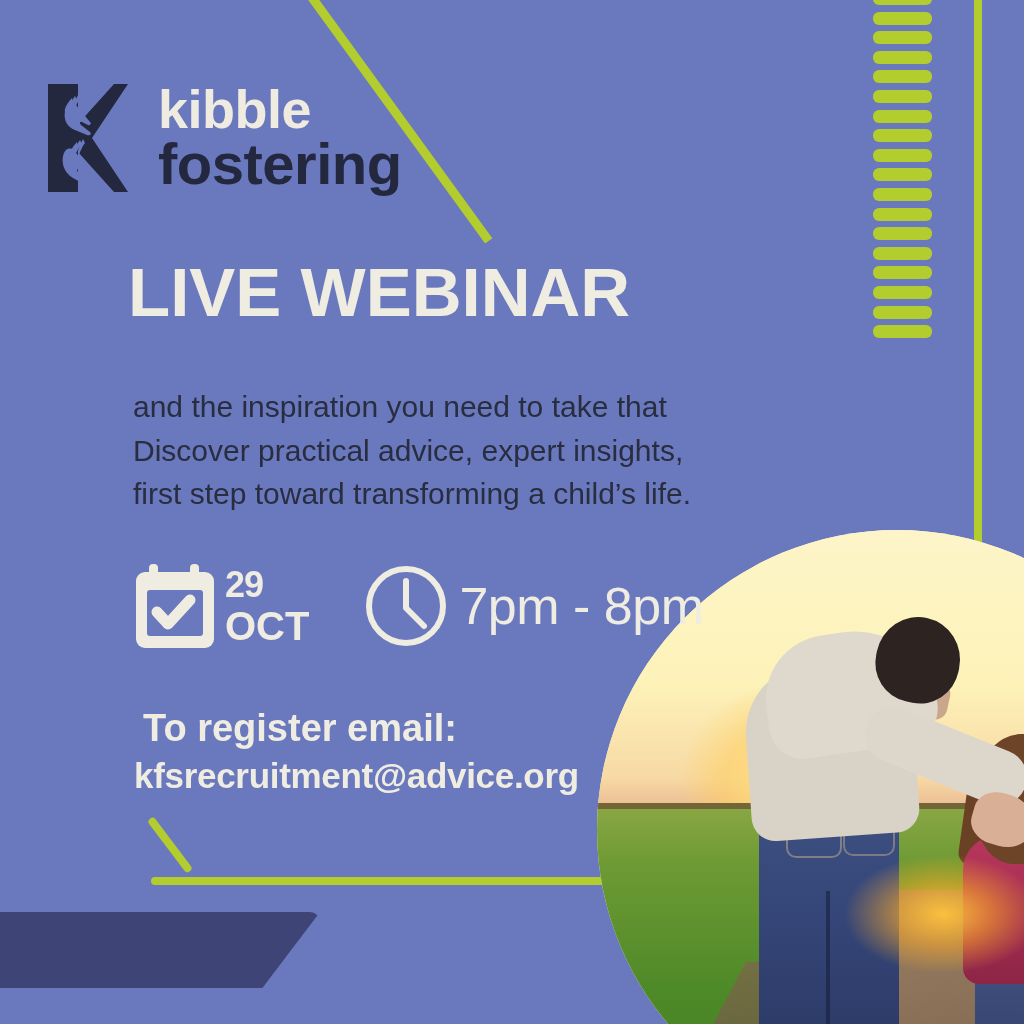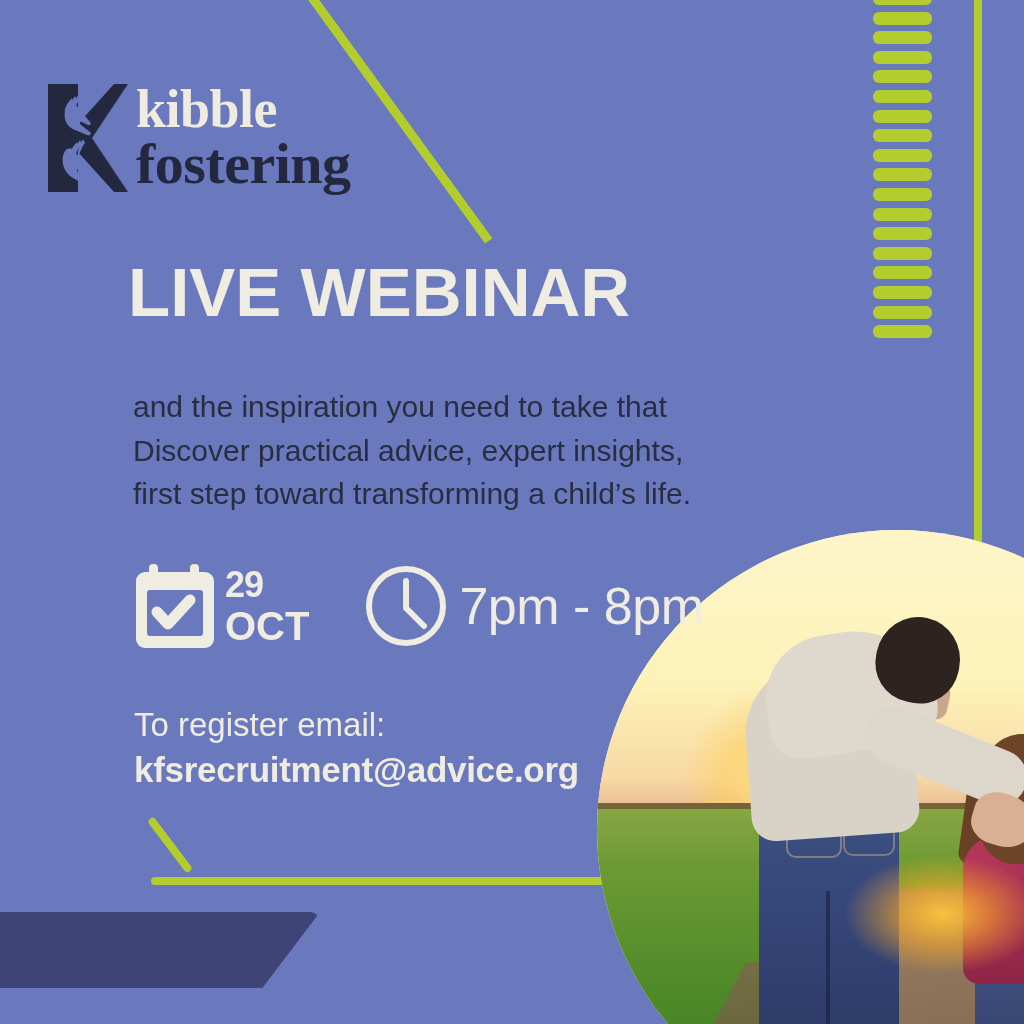--- a/index.html
+++ b/index.html
@@ -257,24 +257,23 @@
   
   .logo {
     position: absolute;
     left: 42px;
     top: 82px;
     display: flex;
     align-items: center;
   }
   .logo-mark { width: 88px; height: 112px; flex: none; }
   .logo-words {
-    margin-left: 6px;
+    margin-left: 28px;
     line-height: .92;
     letter-spacing: -0.5px;
-    font-family: Liberation Serif, serif;
   }
   .logo-kibble {
     font-size: 54px;
     font-weight: 700;
     color: #efebe0;
     display: block;
   }
   .logo-fostering {
     font-size: 58px;
     font-weight: 800;
@@ -351,23 +350,24 @@
 
   
   .register {
     position: absolute;
     left: 134px;
     top: 704px;
     line-height: 1.3;
   }
   .reg-label {
     display: block;
-    font-size: 33px;
-    font-weight: 400;
+    font-size: 38px;
+    font-weight: 700;
     color: #efece1;
+    margin-left: 9px;
   }
   .reg-email {
     display: block;
     font-size: 35px;
     font-weight: 800;
     color: #efece1;
     letter-spacing: -0.3px;
   }
 </style>
 </head>

